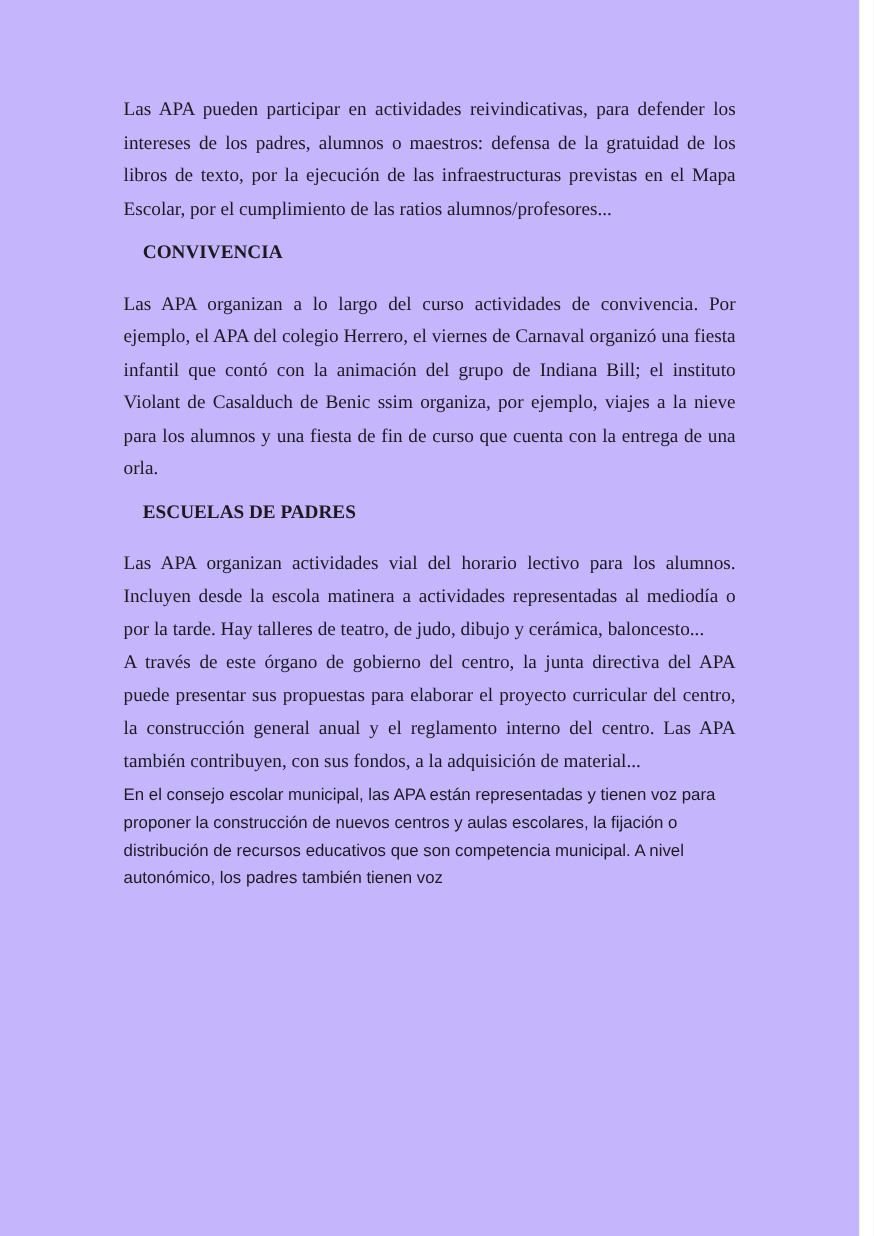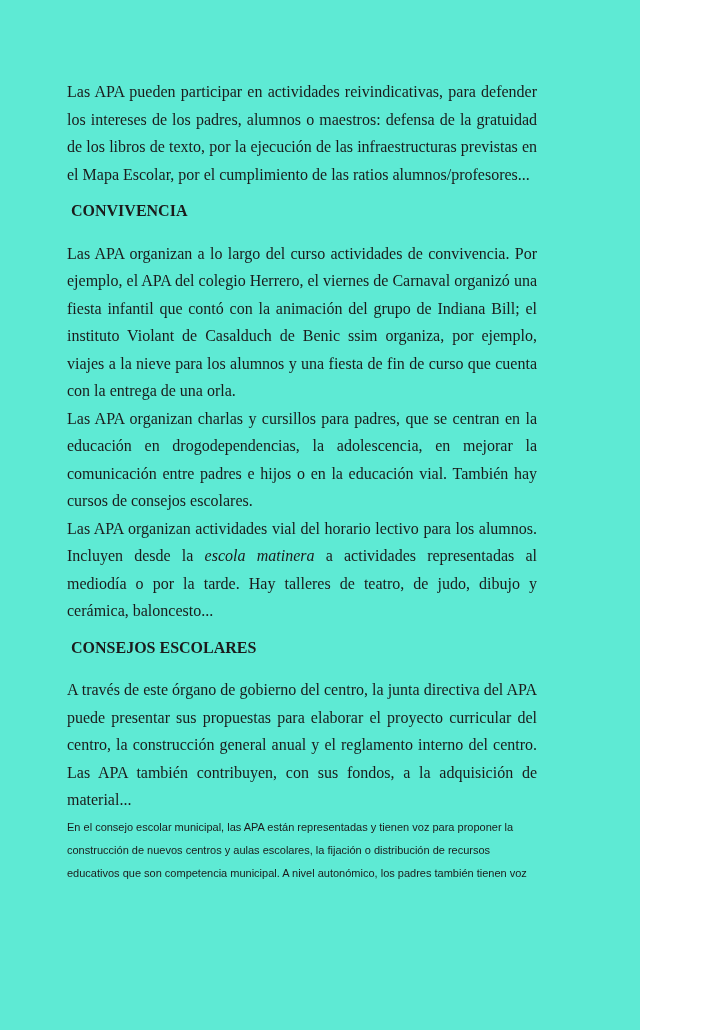--- a/index.html
+++ b/index.html
@@ -2,69 +2,67 @@
 <html><head>
 <meta charset="utf-8">
 <style>
   html, body {
     margin: 0;
     padding: 0;
     background: #ffffff;
   }
   .page {
     position: relative;
-    width: 640px;
+    width: 716px;
     height: 1030px;
-    background: #5eead4;
+    background: #c4b5fd;
     box-sizing: border-box;
-    padding: 78px 103px 0 67px;
+    padding: 78px 103px 0 103px;
     overflow: hidden;
     color: #1b1b1b;
   }
   .para {
     font-family: "Liberation Serif", serif;
     font-size: 16px;
     line-height: 27.5px;
     text-align: justify;
     margin: 0;
     color: #1b1b1b;
   }
   .heading {
     font-family: "Liberation Serif", serif;
     font-size: 16px;
     line-height: 27.5px;
     font-weight: bold;
-    margin: 9px 0 15px 4px;
+    margin: 9px 0 15px 16px;
     text-align: left;
     color: #1b1b1b;
   }
   .italic {
-    font-style: italic;
   }
   .sans-para {
     font-family: "Liberation Sans", sans-serif;
-    font-size: 11px;
+    font-size: 14px;
     line-height: 23px;
     text-align: left;
     margin: 2px 0 0 0;
     color: #1b1b1b;
   }
 </style>
 </head>
 <body>
 
 <div class="page">
 
   <p class="para">Las APA pueden participar en actividades reivindicativas, para defender los intereses de los padres, alumnos o maestros: defensa de la gratuidad de los libros de texto, por la ejecución de las infraestructuras previstas en el Mapa Escolar, por el cumplimiento de las ratios alumnos/profesores...</p>
 
   <h2 class="heading">CONVIVENCIA</h2>
   <p class="para">Las APA organizan a lo largo del curso actividades de convivencia. Por ejemplo, el APA del colegio Herrero, el viernes de Carnaval organizó una fiesta infantil que contó con la animación del grupo de Indiana Bill; el instituto Violant de Casalduch de Benic ssim organiza, por ejemplo, viajes a la nieve para los alumnos y una fiesta de fin de curso que cuenta con la entrega de una orla.</p>
 
-  <p class="para">Las APA organizan charlas y cursillos para padres, que se centran en la educación en drogodependencias, la adolescencia, en mejorar la comunicación entre padres e hijos o en la educación vial. También hay cursos de consejos escolares.</p>
+  <h2 class="heading">ESCUELAS DE PADRES</h2>
 
   <p class="para"><span>Las APA organizan actividades vial del horario lectivo para los alumnos. Incluyen desde la </span><span class="italic">escola matinera</span><span> a actividades representadas al mediodía o por la tarde. Hay talleres de teatro, de judo, dibujo y cerámica, baloncesto...</span></p>
 
-  <h2 class="heading">CONSEJOS ESCOLARES</h2>
   <p class="para">A través de este órgano de gobierno del centro, la junta directiva del APA puede presentar sus propuestas para elaborar el proyecto curricular del centro, la construcción general anual y el reglamento interno del centro. Las APA también contribuyen, con sus fondos, a la adquisición de material...</p>
 
   <p class="sans-para">En el consejo escolar municipal, las APA están representadas y tienen voz para proponer la construcción de nuevos centros y aulas escolares, la fijación o distribución de recursos educativos que son competencia municipal. A nivel autonómico, los padres también tienen voz</p>
 
 </div>
 
 </body></html>

